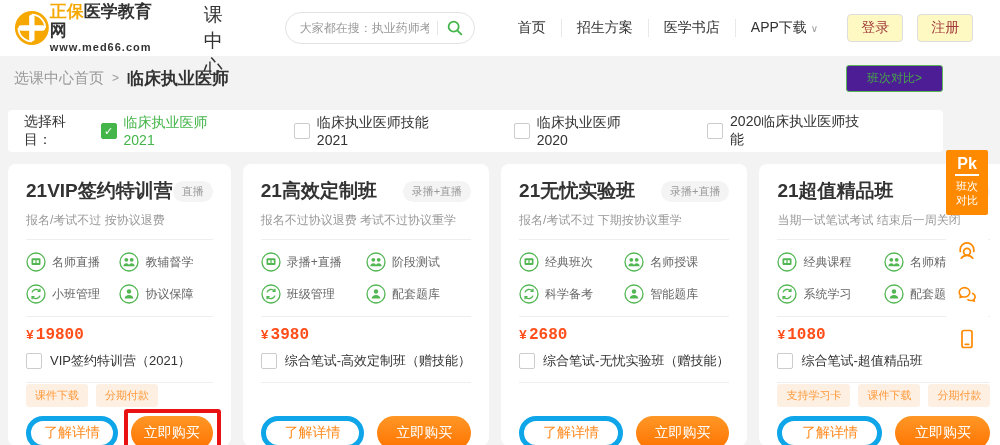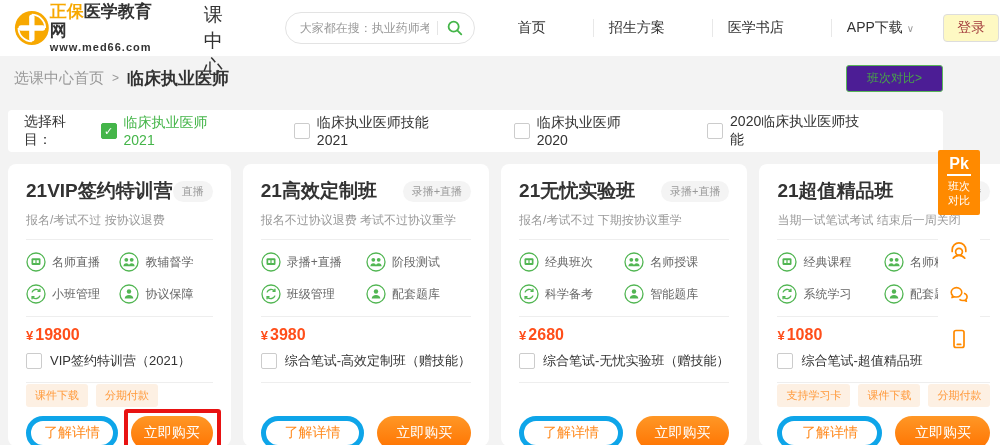--- a/index.html
+++ b/index.html
@@ -16,21 +16,21 @@
   .brand-primary { color:#f7a800; }
   .brand-secondary { color:#333; }
   .brand-domain { font-size:11px; font-weight:bold; color:#333; letter-spacing:1px; }
   .page-title { font-size:19px; color:#333; margin-left:48px; }
   .search { margin-left:62px; width:190px; height:32px; border:1px solid #e3e3e3; border-radius:16px;
     display:flex; align-items:center; padding:0 10px 0 14px; background:#fff; }
   .search input { border:none; outline:none; flex:1; font-size:12px; color:#666; background:transparent; min-width:0;
     font-family:"Liberation Sans","DejaVu Sans",sans-serif; }
   .search input::placeholder { color:#9a9a9a; }
   .search .sep { width:1px; height:14px; background:#e5e5e5; margin:0 8px; }
-  .nav { display:flex; align-items:center; margin-left:28px; font-size:14px;gap:32px; }
+  .nav { display:flex; align-items:center; margin-left:28px; font-size:14px; }
   .nav-item { padding:0 15px; color:#333; cursor:pointer; white-space:nowrap; }
   .nav-item + .nav-item { border-left:1px solid #e8e8e8; }
   .chev { font-size:10px; color:#999; margin-left:4px; }
   .hdr-btn { margin-left:14px; min-width:56px; height:28px; border:1px solid #ddd; border-radius:4px;
     background:#fef9c3; color:#a33c3c; font-size:14px; padding:0 12px; cursor:pointer;
     font-family:"Liberation Sans","DejaVu Sans",sans-serif; }
   
   .crumb-bar { height:44px; display:flex; align-items:center; padding:0 0 0 14px; margin-right:57px; }
   .crumb-home { font-size:15px; color:#999; cursor:pointer; }
   .crumb-sep { font-size:12px; color:#999; margin:0 8px; }
@@ -54,38 +54,38 @@
   .card { flex:1; background:#fff; border-radius:8px; padding:14px 18px 14px; height:282px;
     display:flex; flex-direction:column; position:relative; }
   .card-head { display:flex; align-items:center; justify-content:space-between; }
   .card-title { font-size:19px; font-weight:bold; color:#333; white-space:nowrap;text-align:center; }
   .card-badge { font-size:11px; color:#999; background:#f4f4f4; padding:3px 9px; border-radius:11px; white-space:nowrap; }
   .card-sub { font-size:12px; color:#999; margin-top:8px; padding-bottom:10px; border-bottom:1px solid #eee; white-space:nowrap; }
   .features { display:grid; grid-template-columns:1fr 1fr; row-gap:12px; margin-top:12px;
     padding-bottom:12px; border-bottom:1px solid #eee; }
   .feat { display:flex; align-items:center; gap:6px; font-size:12px; color:#666; white-space:nowrap; }
   .feat svg { flex:none; }
-  .price-row { margin:9px 0 8px; color:#ff4e1a; }
+  .price-row { margin:9px 0 8px; color:#ff4e1a;font-family:Liberation Mono, monospace; }
   .cur { font-size:13px; font-weight:bold; }
   .amt { font-size:16px; font-weight:bold; margin-left:2px; }
   .opt-row { display:flex; align-items:center; gap:8px; padding-bottom:12px; border-bottom:1px solid #eee; }
   .opt-label { font-size:13px; color:#333; white-space:nowrap; }
   .tags { display:flex; gap:8px; min-height:24px; margin-top:auto; align-items:center; }
   .tag { font-size:11px; color:#ff9a3c; background:#fdf0e3; padding:4px 9px; border-radius:3px; white-space:nowrap; }
   .btns { display:flex; gap:13px; margin-top:9px; }
   .btn-detail { flex:1; height:34px; border-radius:17px; background:#fff; border:5px solid #0ea5e9;
     color:#ff8a1e; font-size:14px; cursor:pointer; font-family:"Liberation Sans","DejaVu Sans",sans-serif; }
   .buy-wrap { flex:1; position:relative; display:flex; }
   .btn-buy { width:100%; height:34px; border-radius:17px; border:none; color:#fff; font-size:14px;
     background:linear-gradient(180deg,#ff9726,#ff7300); cursor:pointer;
     font-family:"Liberation Sans","DejaVu Sans",sans-serif; }
   .hl { position:absolute; left:-7px; right:-8px; top:-7px; bottom:-8px; border:4px solid #e81212;
     border-radius:3px; pointer-events:none; }
   
-  .side { position:absolute; right:20px; top:150px; width:42px; }
+  .side { position:absolute; right:12px; top:150px; width:42px; }
   .pk { background:#ff8a00; color:#fff; border-radius:2px; text-align:center; padding:5px 0 7px; cursor:pointer; }
   .pk-title { display:inline-block; font-size:16px; font-weight:bold; border-bottom:2px solid #fff; padding:0 2px 1px; }
   .pk-sub { font-size:11px; line-height:1.3; margin-top:3px; }
   .tools { background:#fff; border-radius:2px; margin-top:10px; padding:13px 0; display:flex;
     flex-direction:column; align-items:center; gap:18px; }
   .tool { width:26px; height:26px; display:flex; align-items:center; justify-content:center; cursor:pointer; }
 </style>
 </head>
 <body>
 

